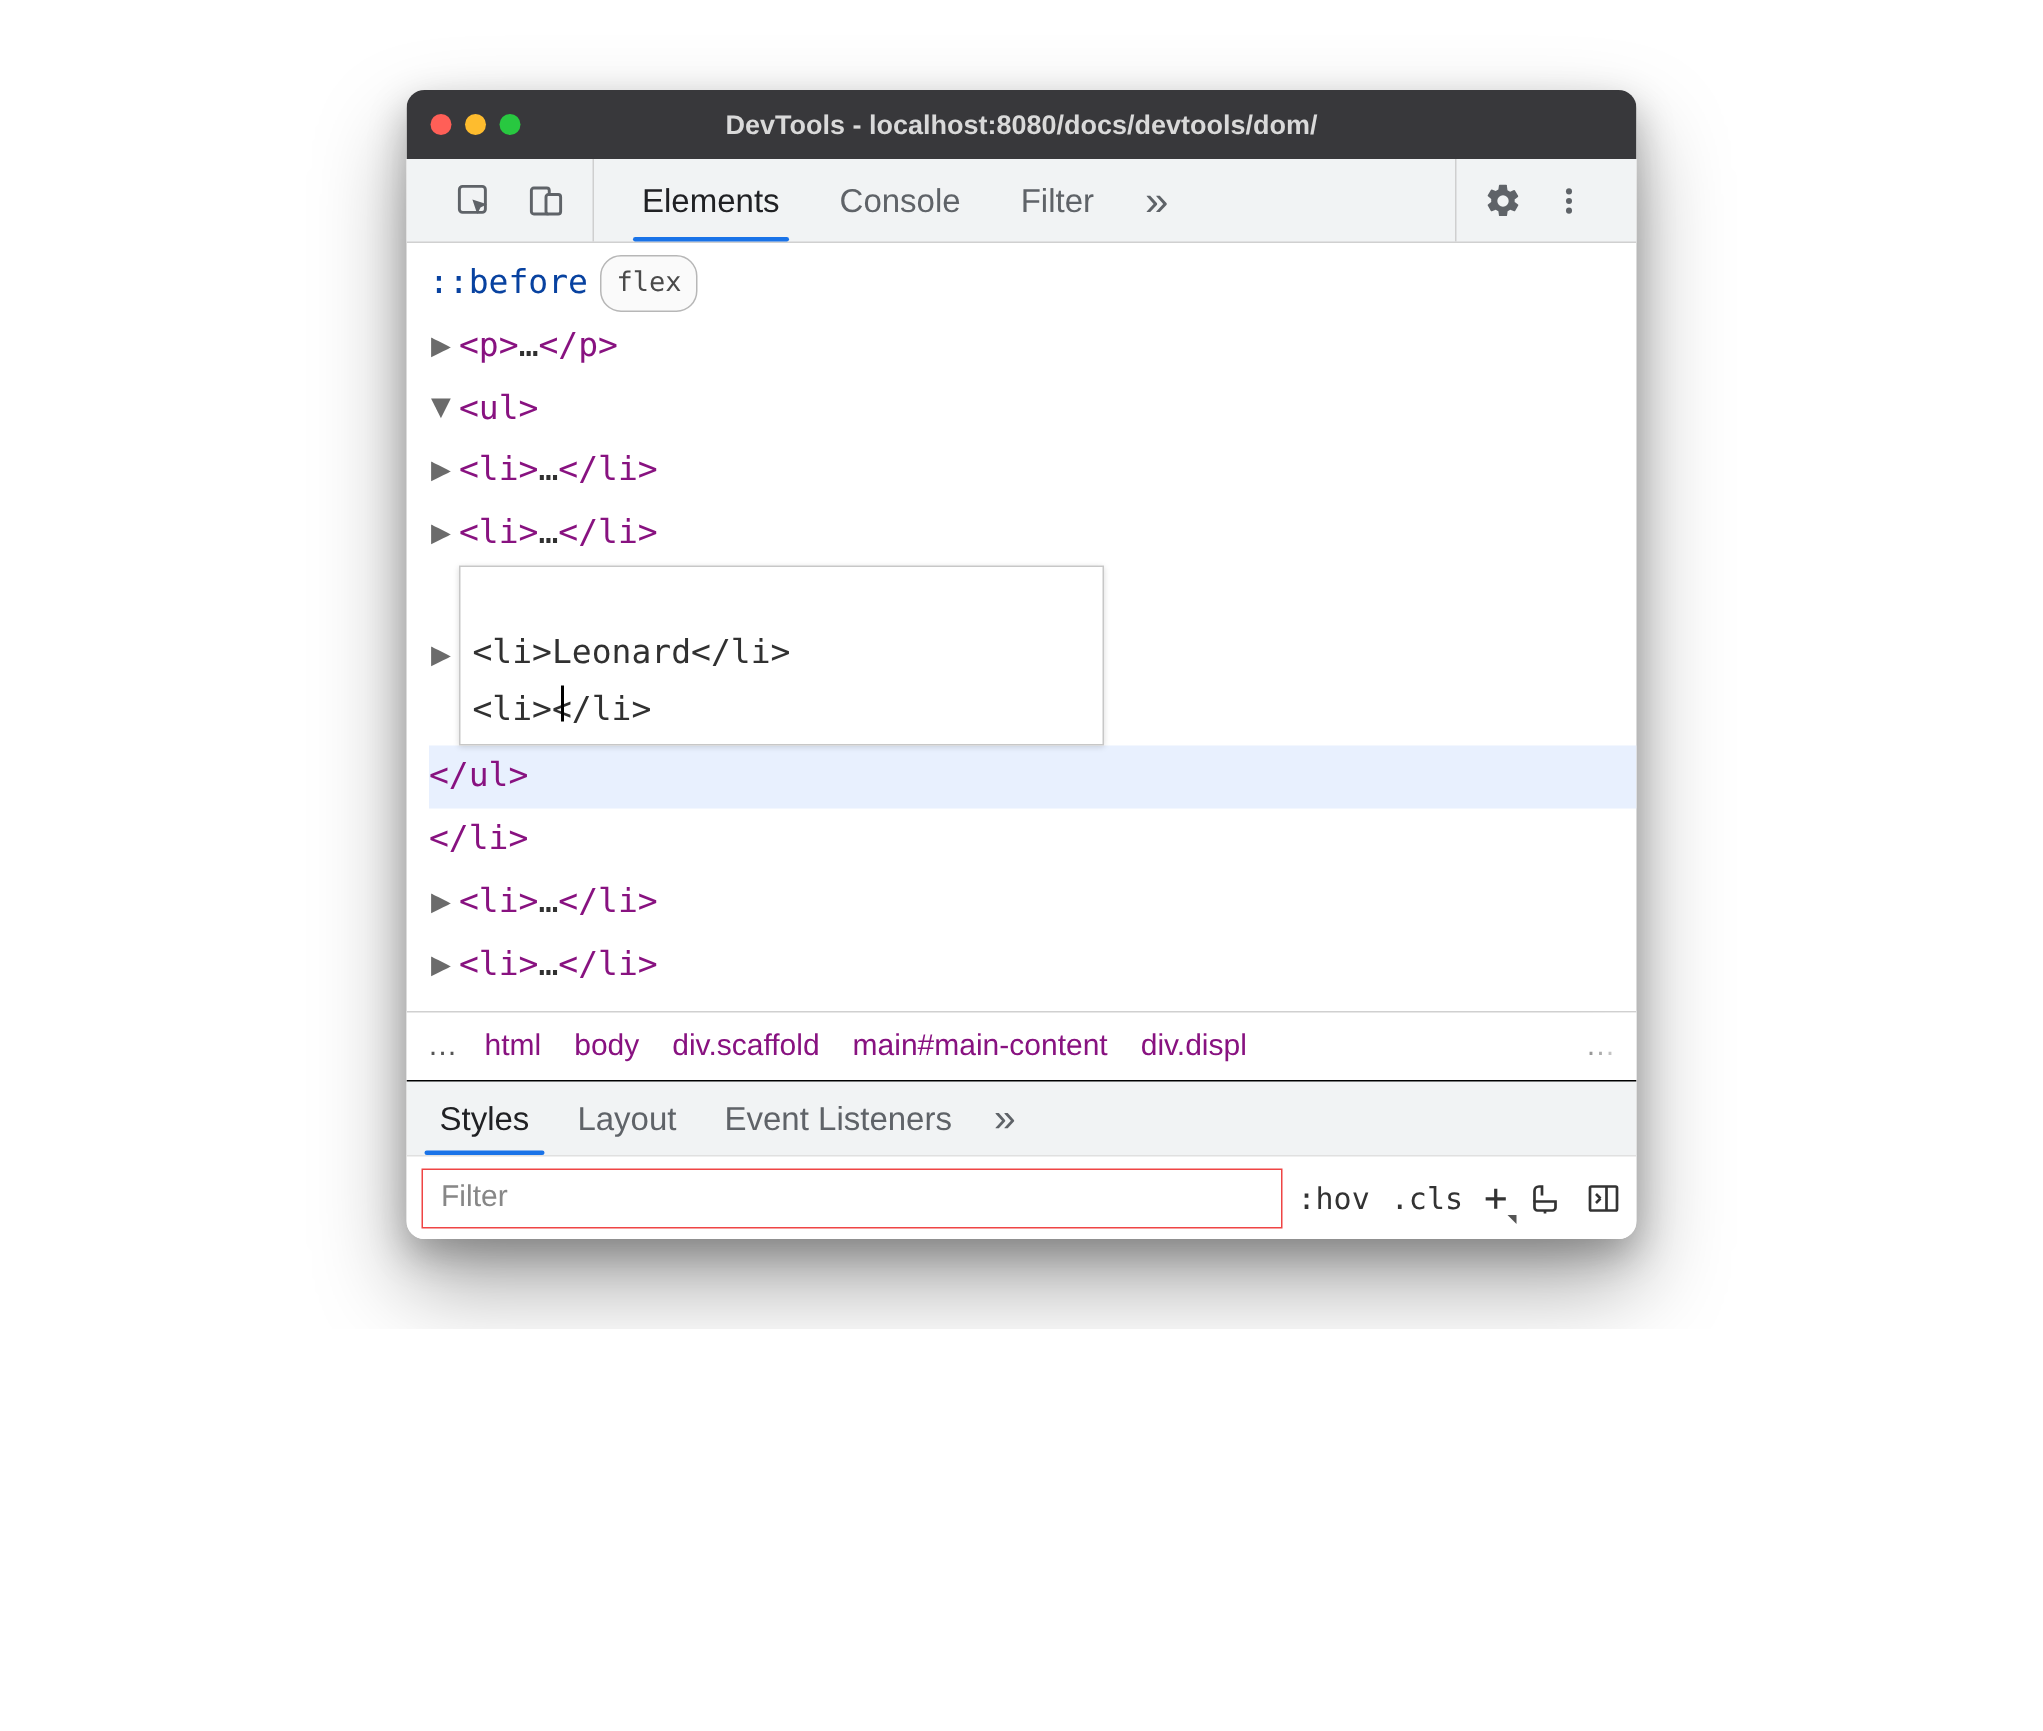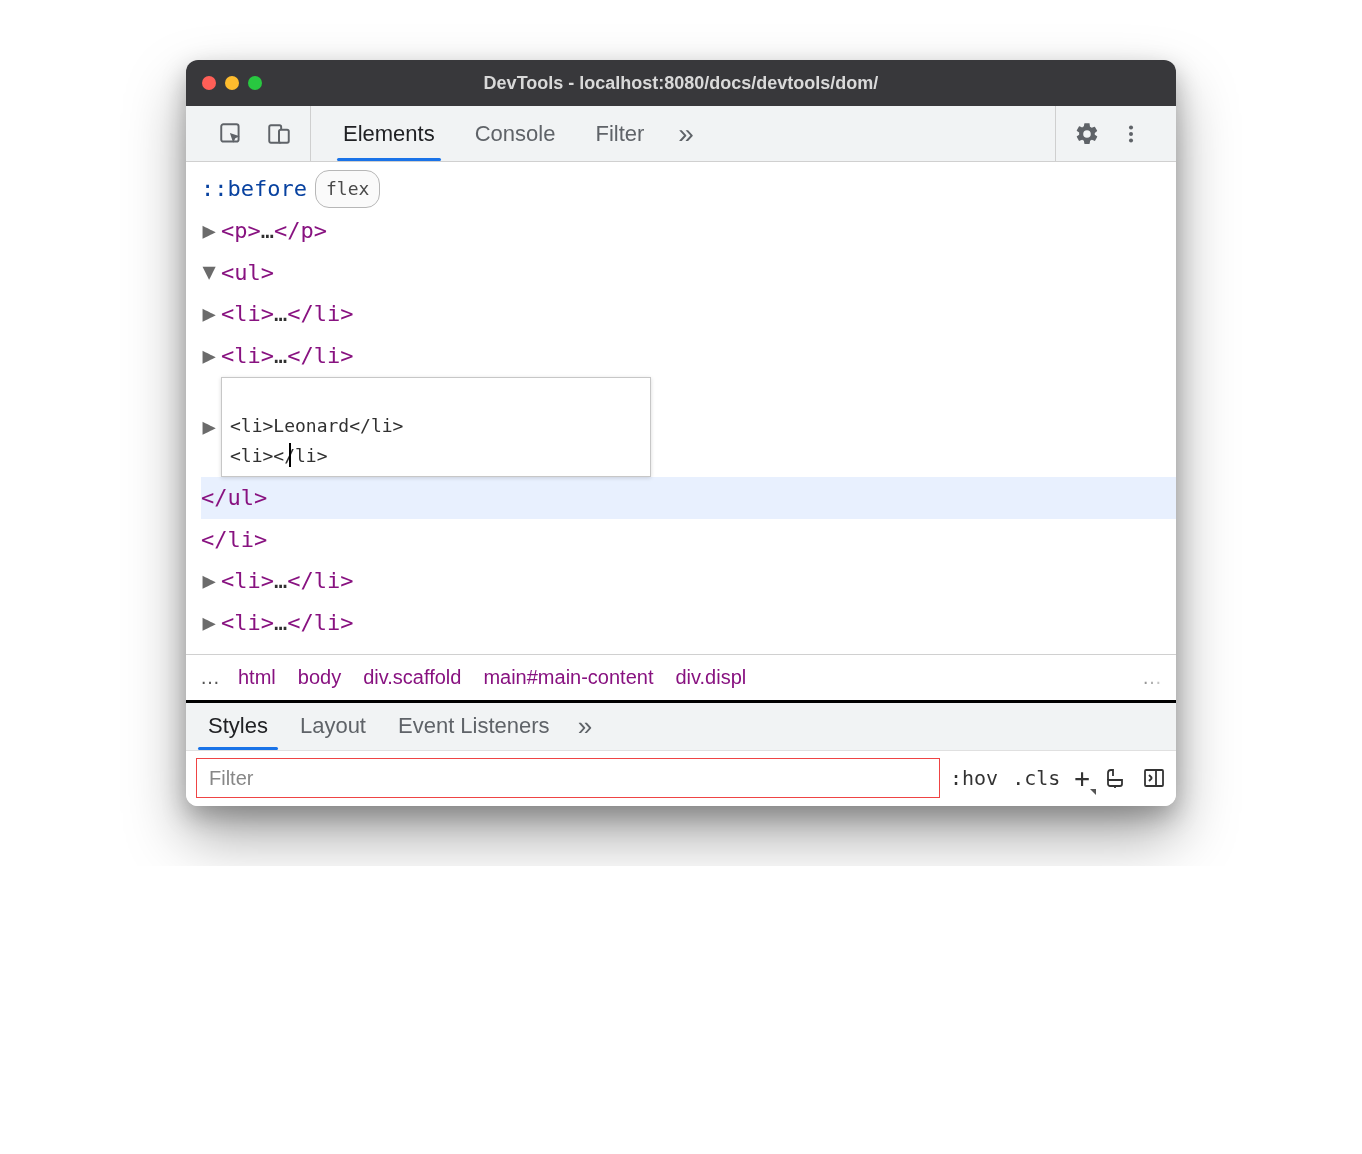--- a/index.html
+++ b/index.html
@@ -5,21 +5,21 @@
 * { box-sizing: border-box; margin: 0; padding: 0; }
 body {
   font-family: -apple-system, BlinkMacSystemFont, "Segoe UI", sans-serif;
   background: #fff;
   display: flex;
   justify-content: center;
   align-items: flex-start;
   padding: 60px;
 }
 .window {
-  width: 990px;
+  width: 820px;
   border-radius: 12px;
   overflow: hidden;
   box-shadow: 0 30px 60px rgba(0,0,0,0.35), 0 10px 25px rgba(0,0,0,0.25);
   background: #fff;
 }
 .titlebar {
   background: #38383b;
   height: 46px;
   display: flex;
   align-items: center;
@@ -82,38 +82,38 @@
   color:#4a4a4a; background:#fafafa; margin-left:8px;
 }
 .arrow { color:#6b6b6b; display:inline-block; width:16px; text-align:center; margin-right:4px;}
 .arrow.down { transform: translateY(-1px); }
 .editbox {
   border: 1px solid #c7c7c7;
   box-shadow: 0 1px 4px rgba(0,0,0,0.15);
   background: #fff;
   padding: 2px 8px 4px 8px;
   font-family: ui-monospace, Menlo, monospace;
-  font-size: 18px;
+  font-size: 22px;
   line-height: 1.7;
   color: #313131;
 }
 .caret-line { display:inline-block; position:relative; }
 .caret-line::after { content:""; position:absolute; left:59px; top:2px; width:1.5px; height:24px; background:#000;}
 .row.highlight { background:#e8f0fe; }
 
 .breadcrumb {
   display:flex; align-items:center; height:46px; border-top:1px solid #d0d0d0;
   font-size:20px; padding:0 6px; background:#fff;
 }
 .bc-item { color: #881280; padding:0 12px 0 10px; position:relative; cursor:pointer; white-space:nowrap;}
 .bc-ell { color:#555; padding:0 8px; cursor:pointer;}
 .fade-right { position:absolute; right:0; top:0; bottom:0; width:50px; background:linear-gradient(to right, rgba(255,255,255,0),#fff); pointer-events:none;}
 
 .styles-tabs {
-  display:flex; align-items:center; height:50px; background:#f1f3f4; border-top:3px solid #000000; padding:0 6px;
+  display:flex; align-items:center; height:50px; background:#f1f3f4; border-top:1px solid #000000; padding:0 6px;
 }
 .stab { font-size:22px; color:#5f6368; padding:0 16px; display:flex; align-items:center; height:100%; cursor:pointer; position:relative;}
 .stab.active { color:#202124; }
 .stab.active::after { content:""; position:absolute; bottom:0; left:6px; right:6px; height:3px; background:#1a73e8; border-radius:2px;}
 .stab-more { color:#5f6368; font-size:26px; padding:0 12px; cursor:pointer;}
 
 .filter-row {
   display:flex; align-items:center; height:56px; border-top:1px solid #e0e0e0; padding:0 10px 0 0; background:#fff;
 }
 .filter-input {

